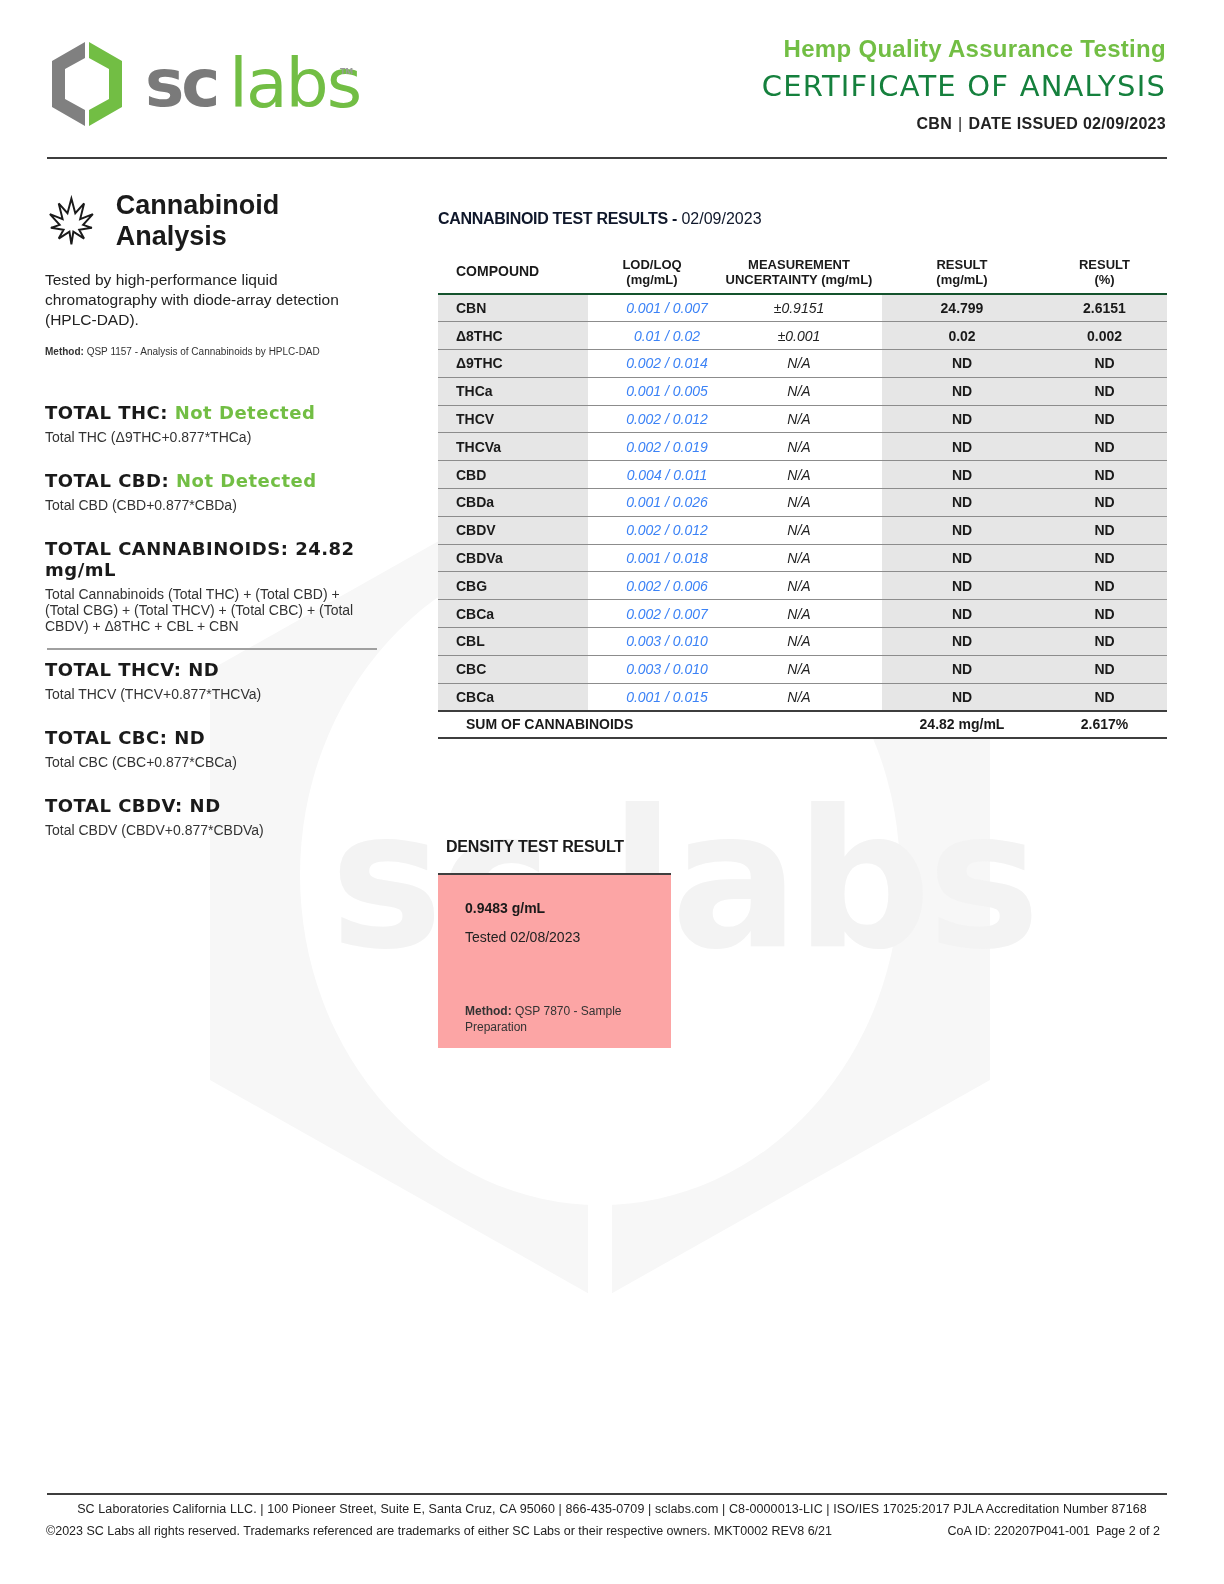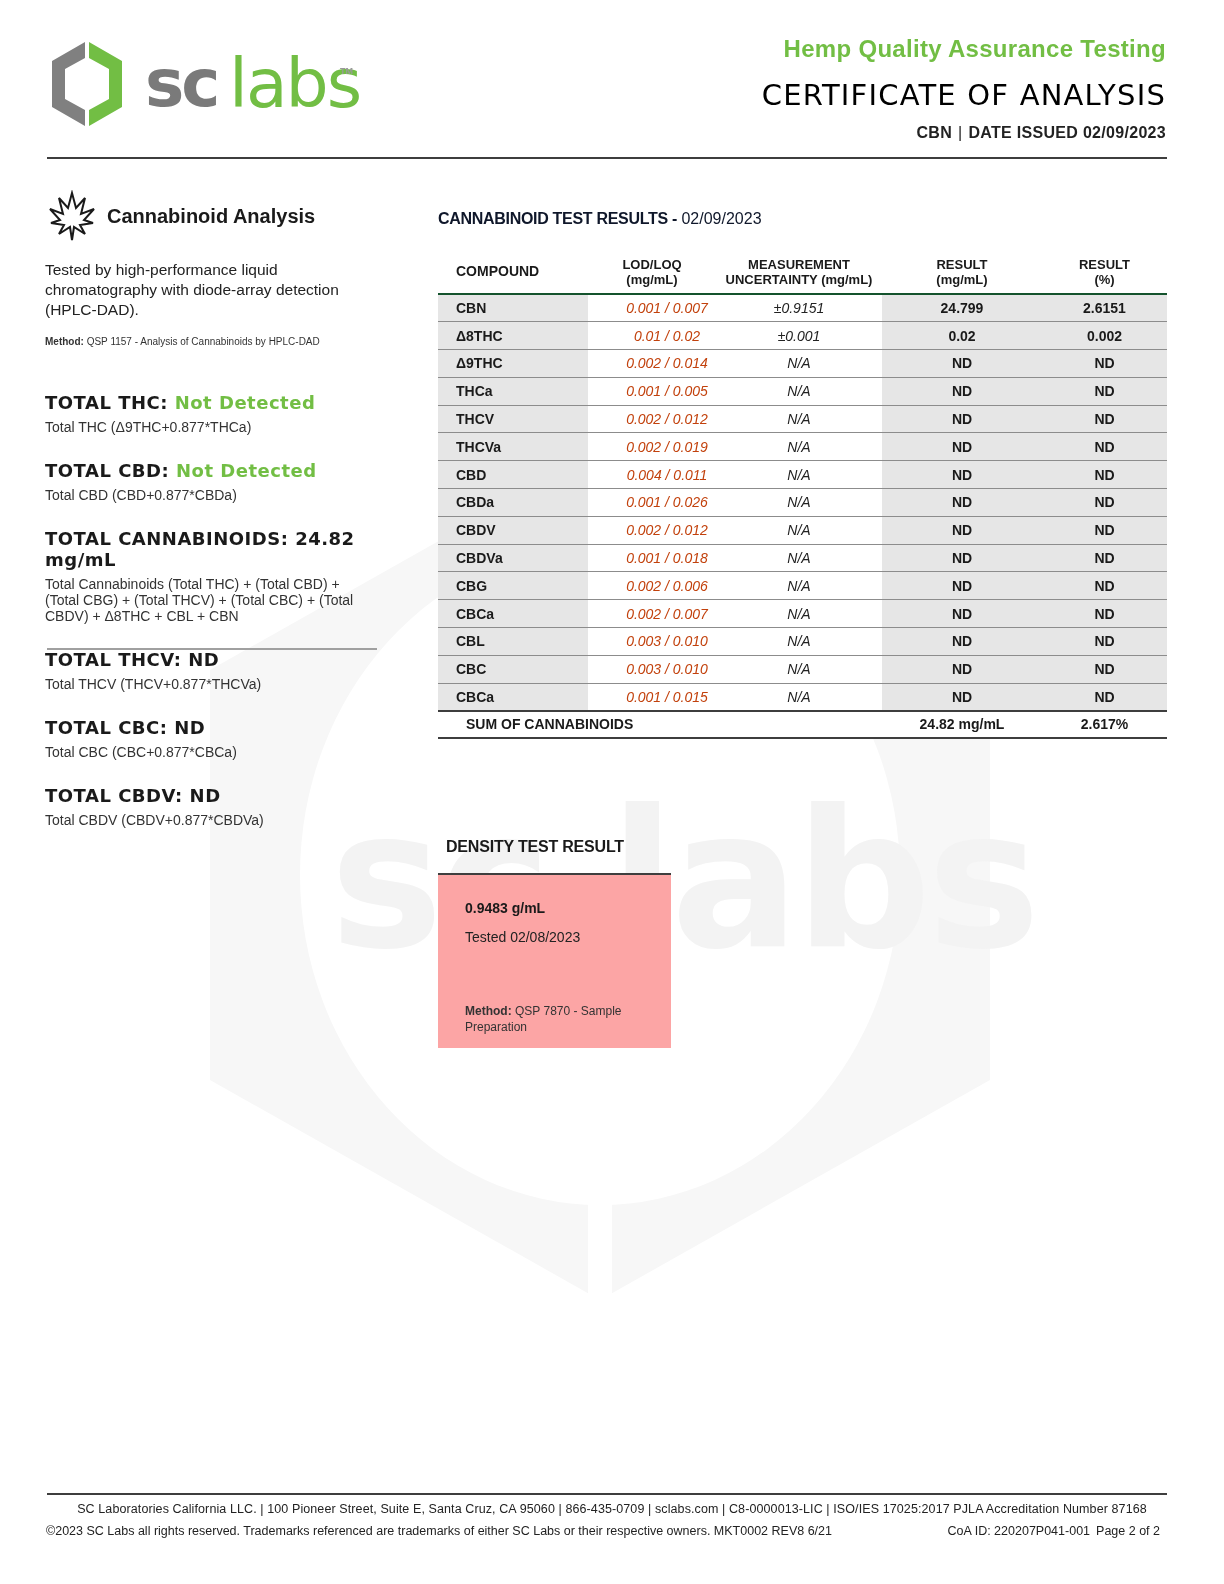--- a/index.html
+++ b/index.html
@@ -14,31 +14,31 @@
 
     
     .logo { position: absolute; left: 48px; top: 40px; display: flex; align-items: center; }
     .logo-mark { width: 78px; height: 88px; }
     .logo-sc { position: absolute; left: 97px; top: 4px; font-family: "DejaVu Sans", sans-serif; font-size: 66px; font-weight: bold; color: #7a7a7a; letter-spacing: -3px; line-height: 80px; }
     .logo-labs { position: absolute; left: 181px; top: 4px; font-family: "DejaVu Sans", sans-serif; font-size: 68px; font-weight: normal; color: #72be44; letter-spacing: -2px; line-height: 80px; }
     .logo-tm { position: absolute; left: 292px; top: 26px; font-size: 9px; color: #999; font-weight: bold; }
 
     .hdr-right { position: absolute; right: 58px; top: 34px; text-align: right; }
     .hdr-sub { font-size: 24px; font-weight: bold; color: #72be44; letter-spacing: 0.3px; line-height: 30px; }
-    .hdr-title { font-size: 29px; font-weight: normal; color: #000000; letter-spacing: 1.2px; line-height: 38px; margin-top: 12px; font-family: "DejaVu Sans", sans-serif; }
+    .hdr-title { font-size: 29px; font-weight: normal; color: #15803d; letter-spacing: 1.2px; line-height: 38px; margin-top: 3px; font-family: "DejaVu Sans", sans-serif; }
     .hdr-meta { font-size: 16px; color: #222; margin-top: 10px; letter-spacing: 0.3px; font-weight: bold; }
     .hdr-meta .sep { margin: 0 6px; font-weight: normal; }
 
     .rule-top { position: absolute; left: 47px; top: 157px; width: 1120px; height: 2px; background: #3e3e3e; }
 
     
     .left { position: absolute; left: 45px; top: 190px; width: 345px; }
     .section-head { display: flex; align-items: center; }
     .leaf-icon { width: 50px; height: 52px; margin-left: 2px; }
-    .section-title { font-size: 20px; font-weight: bold; color: #1a1a1a; margin-left: 10px; }
+    .section-title { font-size: 27px; font-weight: bold; color: #1a1a1a; margin-left: 20px; }
     .desc { font-size: 15.5px; line-height: 20px; color: #222; margin-top: 18px; width: 330px; }
     .method { font-size: 10px; color: #333; margin-top: 16px; }
     .method b { font-weight: bold; }
 
     .total { margin-top: 0; }
     .total-title { font-size: 18px; font-weight: bold; letter-spacing: 0.5px; color: #1a1a1a; font-family: "DejaVu Sans", sans-serif; }
     .total-title .green { color: #72be44; }
     .total-sub { font-size: 14px; color: #333; margin-top: 6px; line-height: 16px; }
 
     .divider-left { position: absolute; left: 47px; top: 648px; width: 330px; height: 2px; background: #a0a0a0; }
@@ -48,21 +48,21 @@
     .results-title b { font-weight: bold; letter-spacing: -0.3px; }
 
     table.res { position: absolute; left: 438px; top: 252px; width: 729px; border-collapse: collapse; font-size: 14px; }
     table.res th { font-size: 13px; font-weight: bold; color: #1a1a1a; line-height: 15px; padding: 4px 0 6px; text-align: center; vertical-align: middle; height: 42px; }
     table.res th.c0 { text-align: left; padding-left: 18px; font-size: 14px; }
     table.res thead tr { border-bottom: 2px solid #14532d; }
     table.res tbody tr { height: 27.8px; border-bottom: 1.5px solid #8c8c8c; }
     table.res tbody tr:last-child { border-bottom: 2px solid #3e3e3e; }
     table.res td { text-align: center; vertical-align: middle; }
     table.res td.c0 { text-align: left; padding-left: 18px; font-weight: bold; background: #e6e6e6; width: 150px; }
-    table.res td.c1 { font-style: italic; background: #ffffff; width: 128px; color: #c2410c; padding-left: 30px; }
+    table.res td.c1 { font-style: italic; background: #ffffff; width: 128px; color: #3b82f6; padding-left: 30px; }
     table.res td.c2 { font-style: italic; background: #ffffff; width: 166px; color: #222; }
     table.res td.c3 { font-weight: bold; background: #e6e6e6; width: 160px; }
     table.res td.c4 { font-weight: bold; background: #e6e6e6; width: 125px; }
     table.res tfoot tr { height: 27px; border-bottom: 2px solid #3e3e3e; }
     table.res tfoot td { font-weight: bold; background: #ffffff; }
     table.res tfoot td.sum-label { text-align: left; padding-left: 28px; }
 
     
     .density-title { position: absolute; left: 446px; top: 838px; font-size: 16px; font-weight: bold; color: #1a1a1a; letter-spacing: -0.2px; }
     .density-box { position: absolute; left: 438px; top: 873px; width: 233px; height: 175px; background: #fca5a5; border-top: 2px solid #3e3e3e; }

